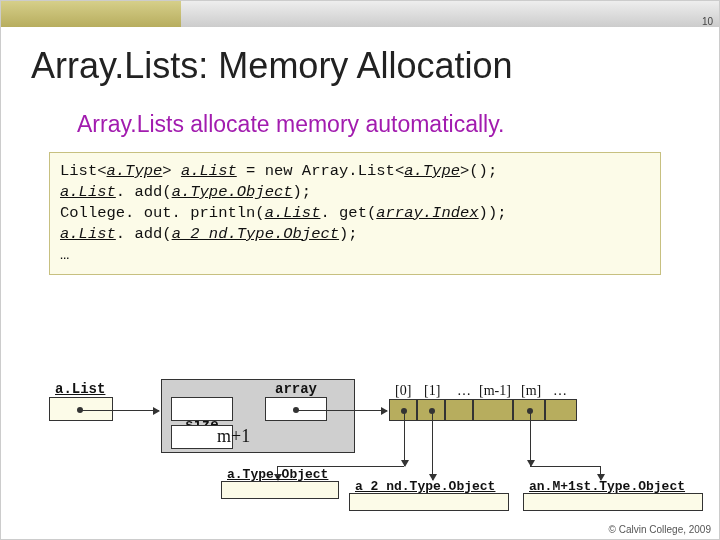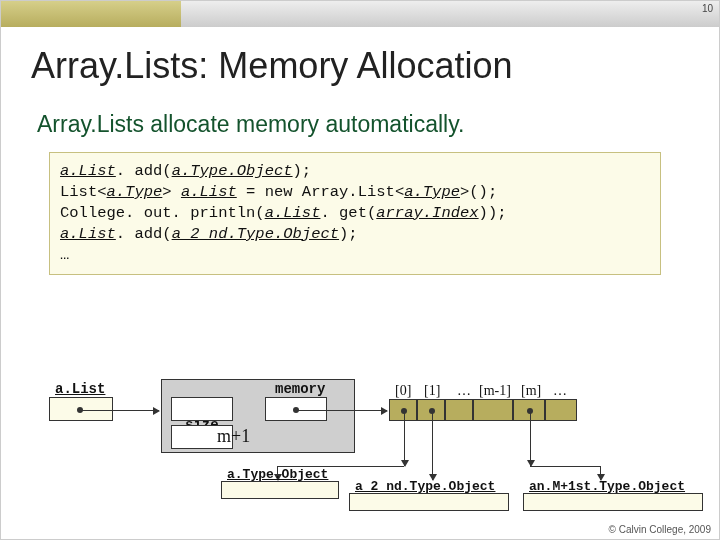--- a/index.html
+++ b/index.html
@@ -21,35 +21,36 @@
     width: 180px;
     height: 100%;
     background: linear-gradient(#d6cf8a, #b7ad5e);
   }
   .topbar-right {
     flex: 1;
     height: 100%;
     background: linear-gradient(#eee, #ccc);
     display: flex;
     justify-content: flex-end;
-    align-items: flex-start;
+    align-items: flex-end;
     padding: 2px 6px 0 0;
     font-size: 10px;
     color: #444;
   }
   .title {
     font-size: 36px;
     font-weight: normal;
     color: #222;
     padding: 18px 0 0 30px;
   }
   .subtitle {
     font-size: 23px;
-    color: #14532d;
+    color: #a21caf;
     padding: 24px 0 0 36px;
+    margin-left: 40px;
   }
   .codebox {
     margin: 14px 0 0 48px;
     width: 612px;
     border: 1px solid #c7c080;
     background: #fcfbe8;
     padding: 8px 10px 8px 10px;
     font-family: "Courier New", monospace;
     font-size: 15.5px;
     line-height: 1.35;
@@ -159,38 +160,38 @@
   <div class="topbar-left"></div>
   <div class="topbar-right">
     <span>10</span>
   </div>
 </div>
 
 <div class="title">Array.Lists: Memory Allocation</div>
 <div class="subtitle">Array.Lists allocate memory automatically.</div>
 
 <div class="codebox">
+  <div><span>List&lt;</span><span class="em">a.Type</span><span>&gt; </span><span class="em">a.List</span><span> = new Array.List&lt;</span><span class="em">a.Type</span><span>&gt;();</span></div>
   <div><span class="em">a.List</span><span>. add(</span><span class="em">a.Type.Object</span><span>);</span></div>
-  <div><span>List&lt;</span><span class="em">a.Type</span><span>&gt; </span><span class="em">a.List</span><span> = new Array.List&lt;</span><span class="em">a.Type</span><span>&gt;();</span></div>
   <div><span>College. out. println(</span><span class="em">a.List</span><span>. get(</span><span class="em">array.Index</span><span>));</span></div>
   <div><span class="em">a.List</span><span>. add(</span><span class="em">a 2 nd.Type.Object</span><span>);</span></div>
   <div>…</div>
 </div>
 
 <div class="diagram">
 
   <div class="box-label" style="left:6px; top:2px;">a.List</div>
   <div class="box" style="left:0; top:18px; width:64px; height:24px;"></div>
   <div class="dot" style="left:28px; top:28px;"></div>
   <div class="arrow" style="left:32px; top:31px; width:78px;"></div>
 
   <div class="box gray" style="left:112px; top:0; width:194px; height:74px;"></div>
   <div class="box-label" style="left:136px; top:2px; text-decoration:none; font-weight:bold;margin-top:36px;">size</div>
   <div class="box" style="left:122px; top:18px; width:62px; height:24px; background:#fff;"></div>
-  <div class="box-label" style="left:226px; top:2px; text-decoration:none; font-weight:bold;">memory</div>
+  <div class="box-label" style="left:226px; top:2px; text-decoration:none; font-weight:bold;">array</div>
   <div class="box" style="left:216px; top:18px; width:62px; height:24px; background:#fff;"></div>
 
   <div class="box" style="left:122px; top:46px; width:62px; height:24px; background:#fff;"></div>
   <div class="box-text" style="left:130px; top:47px;margin-left:38px;">m+1</div>
 
   <div class="dot" style="left:244px; top:28px;"></div>
   <div class="arrow" style="left:248px; top:31px; width:90px;"></div>
 
   <div class="idx-label" style="left:346px; top:4px;">[0]</div>
   <div class="idx-label" style="left:375px; top:4px;">[1]</div>

